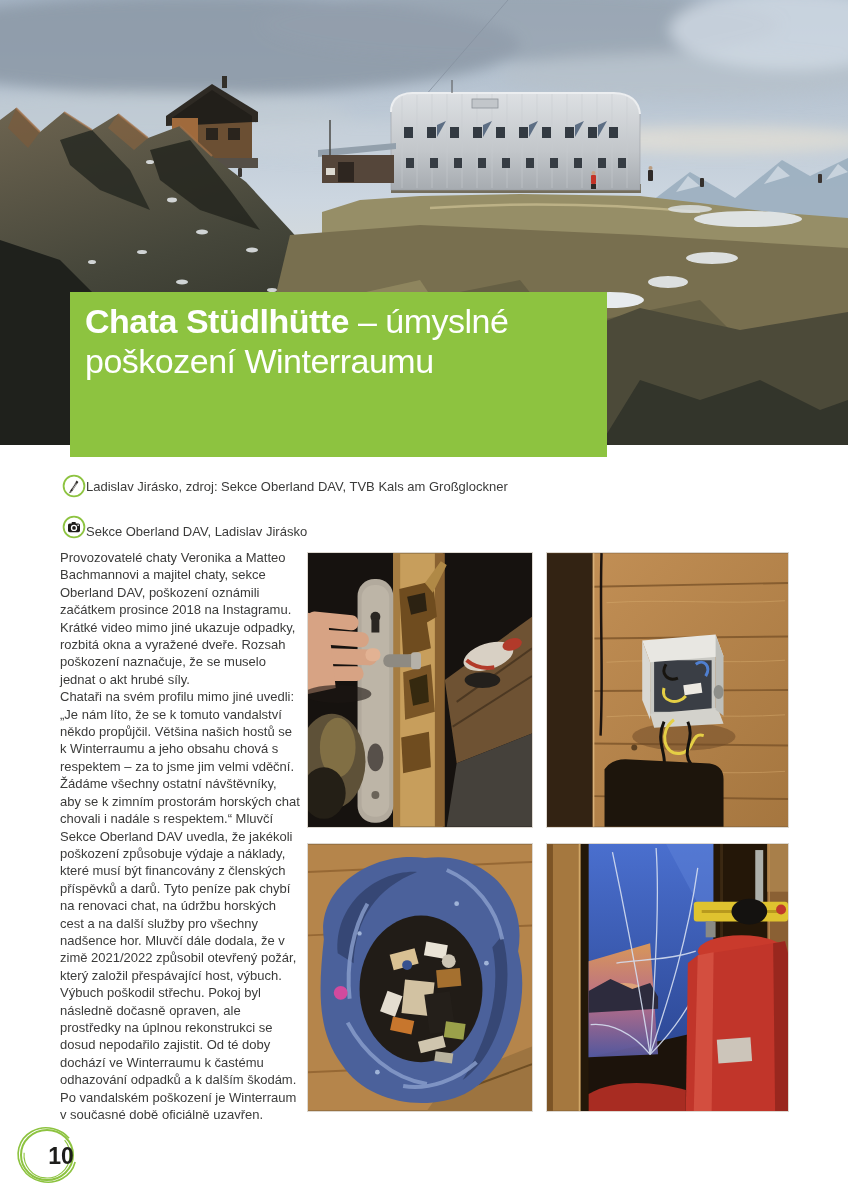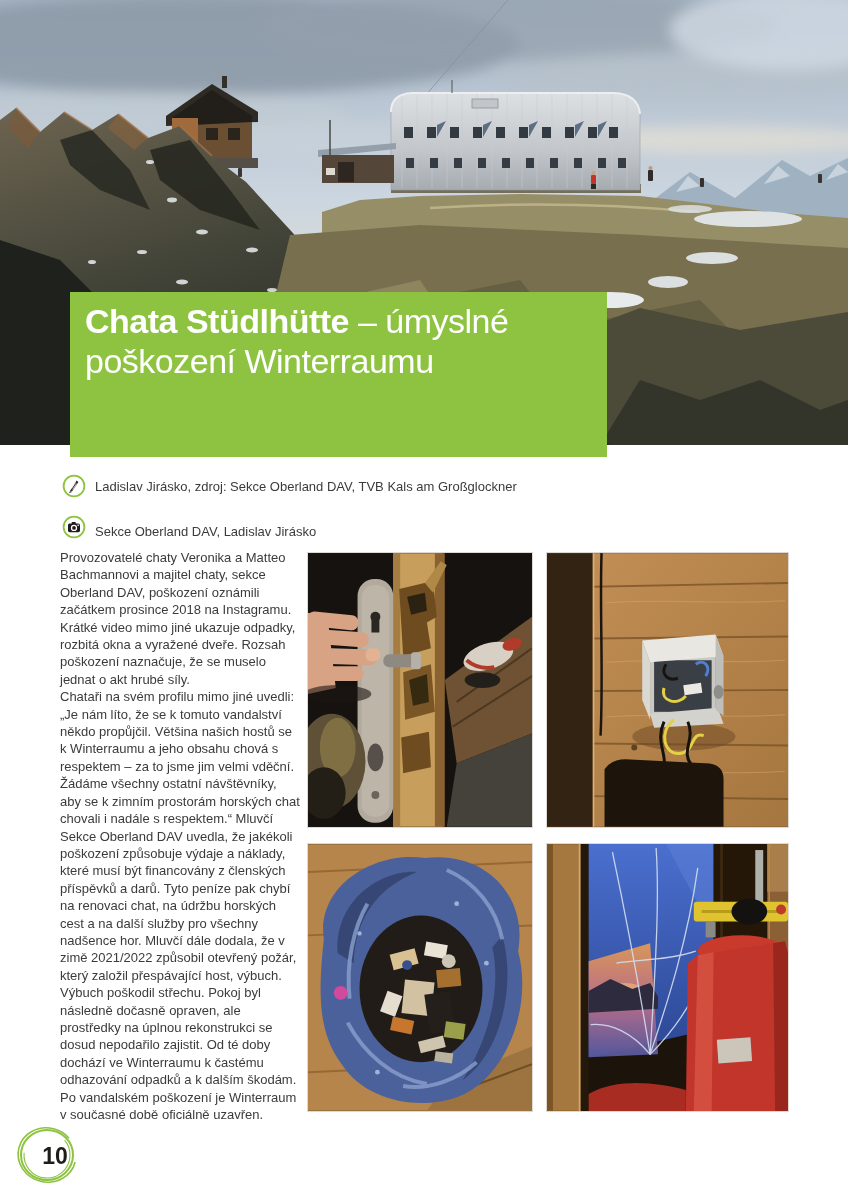--- a/index.html
+++ b/index.html
@@ -16,42 +16,42 @@
     background:#8dc340;box-sizing:border-box;padding:9px 14px 10px 15px;color:#fff;
   }
   .title-box h1{
     margin:0;font-size:34px;line-height:1.18;font-weight:400;letter-spacing:-0.5px;
   }
   .title-box h1 .em{font-weight:700;}
   .lead{
     margin:9px 0 0 0;font-size:13px;font-weight:700;line-height:1.54;letter-spacing:-0.1px;
   }
 
-  .byline{position:absolute;left:62px;display:flex;align-items:center;gap:9px;height:24px;}
+  .byline{position:absolute;left:62px;display:flex;align-items:center;height:24px;}
   .byline .bicon{width:24px;height:24px;flex:0 0 aupx;}
   .byline .bicon svg{display:block;}
   .byline .btext{font-size:13px;color:#3b3b3a;}
 
   .body-col{
     position:absolute;left:60px;top:549px;width:241px;
     font-size:13px;line-height:17.4px;color:#3b3b3a;
   }
   .body-col p{margin:0;}
 
   .ph{position:absolute;box-sizing:border-box;border:1px solid #ddd8d1;background:#222;}
   .ph svg{display:block;}
   .ph1{left:307px;top:552px;width:226px;height:276px;}
   .ph2{left:546px;top:552px;width:243px;height:276px;}
   .ph3{left:307px;top:843px;width:226px;height:269px;}
   .ph4{left:546px;top:843px;width:243px;height:269px;}
 
   .page-badge{position:absolute;left:14px;top:1124px;width:66px;height:64px;}
   .page-badge svg{position:absolute;left:0;top:0;}
   .page-badge .pnum{
-    position:absolute;left:8px;top:0;width:66px;height:64px;display:flex;align-items:center;justify-content:center;
+    position:absolute;left:14px;top:0;width:66px;height:64px;display:flex;align-items:center;justify-content:center;
     font-size:23px;font-weight:700;color:#1d1d1b;
   }
 </style>
 </head>
 <body>
 
 <div class="page">
 
   <figure class="hero">
     <svg viewBox="0 0 848 445" width="848" height="445">

